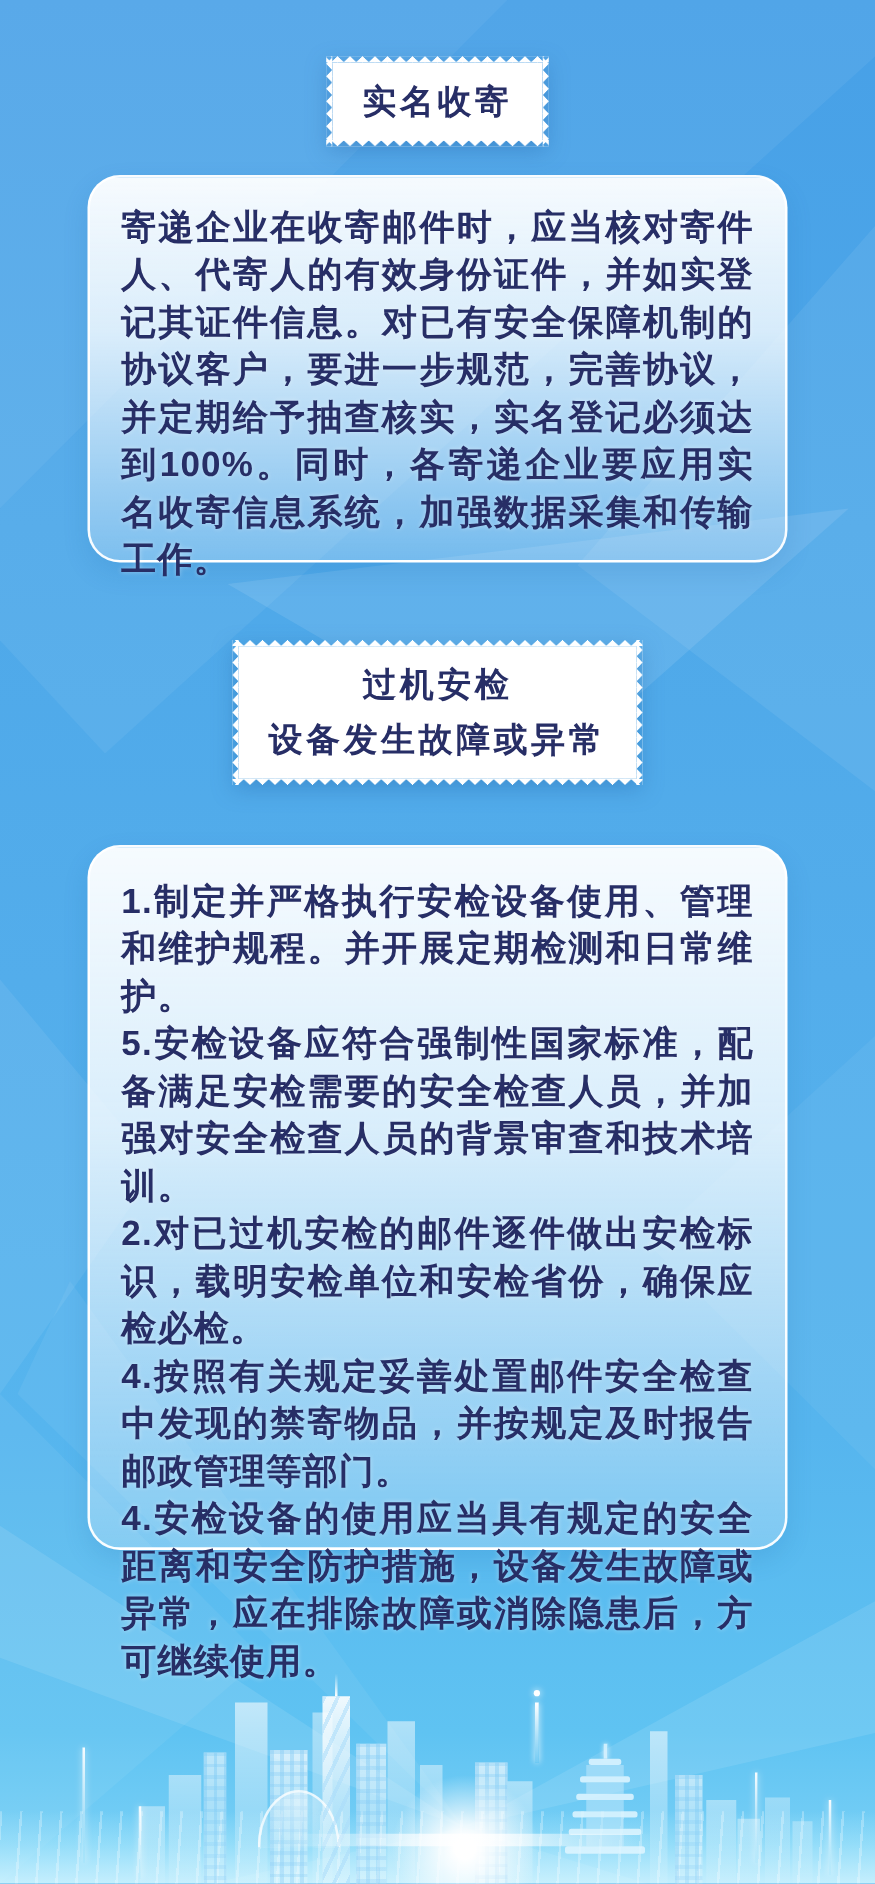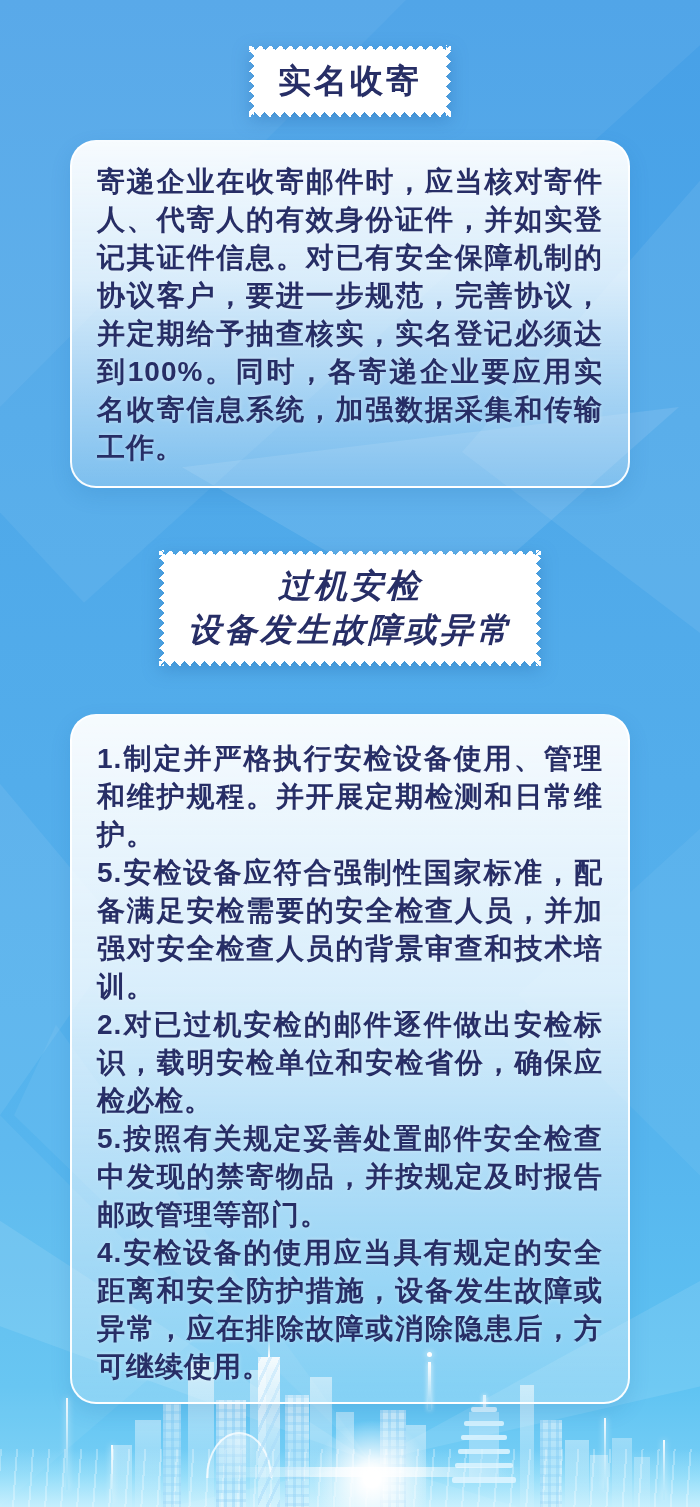--- a/index.html
+++ b/index.html
@@ -98,31 +98,31 @@
     background-image:
       conic-gradient(from 135deg at 50% 0%,   #fff 90deg, transparent 0),
       conic-gradient(from 315deg at 50% 100%, #fff 90deg, transparent 0),
       conic-gradient(from 45deg  at 0% 50%,   #fff 90deg, transparent 0),
       conic-gradient(from 225deg at 100% 50%, #fff 90deg, transparent 0);
     background-size:10px 5px,10px 5px,5px 10px,5px 10px;
     background-position:top center,bottom center,left center,right center;
     background-repeat:repeat-x,repeat-x,repeat-y,repeat-y;
   }
   .stamp-core { background:#fff; padding:9px 24px; text-align:center;
-    color:#272e66; font-weight:700; font-size:33px; line-height:44px; letter-spacing:3px; }
+    color:#272e66; font-weight:700; font-size:27px; line-height:44px; letter-spacing:3px; }
   .stamp1 { margin-top:45px; }
-  .stamp2 { margin-top:62px;font-style:italic; }
+  .stamp2 { margin-top:62px; }
   .card { position:relative; margin:0 auto; width:560px; border-radius:26px;
     border:2px solid rgba(255,255,255,.95);
     background:linear-gradient(180deg, rgba(255,255,255,.95) 0%, rgba(250,253,255,.80) 40%, rgba(255,255,255,.45) 75%, rgba(255,255,255,.22) 100%);
     box-shadow:0 8px 20px rgba(30,100,170,.15); }
   .card p { margin:0; color:#272e66; font-weight:700; font-size:28px; line-height:38px;
     text-align:justify; letter-spacing:1px; text-shadow:0 0 4px rgba(255,255,255,.4); }
-  .card1 { margin-top:23px; height:348px; padding:21px 25px; }
-  .card2 { margin-top:48px; height:690px; padding:24px 25px; }
+  .card1 { margin-top:23px; height:310px; padding:21px 25px; }
+  .card2 { margin-top:48px; height:564px; padding:24px 25px; }
 </style>
 </head>
 <body>
 
 <div class="page">
 
   <div class="poly p1"></div>
   <div class="poly p2"></div>
   <div class="poly p3"></div>
   <div class="poly p4"></div>
@@ -192,18 +192,18 @@
       <div class="stamp-core">
         <div>过机安检</div>
         <div>设备发生故障或异常</div>
       </div>
     </div>
 
     <section class="card card2">
       <p>1.制定并严格执行安检设备使用、管理和维护规程。并开展定期检测和日常维护。</p>
       <p>5.安检设备应符合强制性国家标准，配备满足安检需要的安全检查人员，并加强对安全检查人员的背景审查和技术培训。</p>
       <p>2.对已过机安检的邮件逐件做出安检标识，载明安检单位和安检省份，确保应检必检。</p>
-      <p>5.按照有关规定妥善处置邮件安全检查中发现的禁寄物品，并按规定及时报告邮政管理等部门。</p>
+      <p>4.按照有关规定妥善处置邮件安全检查中发现的禁寄物品，并按规定及时报告邮政管理等部门。</p>
       <p>4.安检设备的使用应当具有规定的安全距离和安全防护措施，设备发生故障或异常，应在排除故障或消除隐患后，方可继续使用。</p>
     </section>
 
   </div>
 </div>
 
 </body></html>

